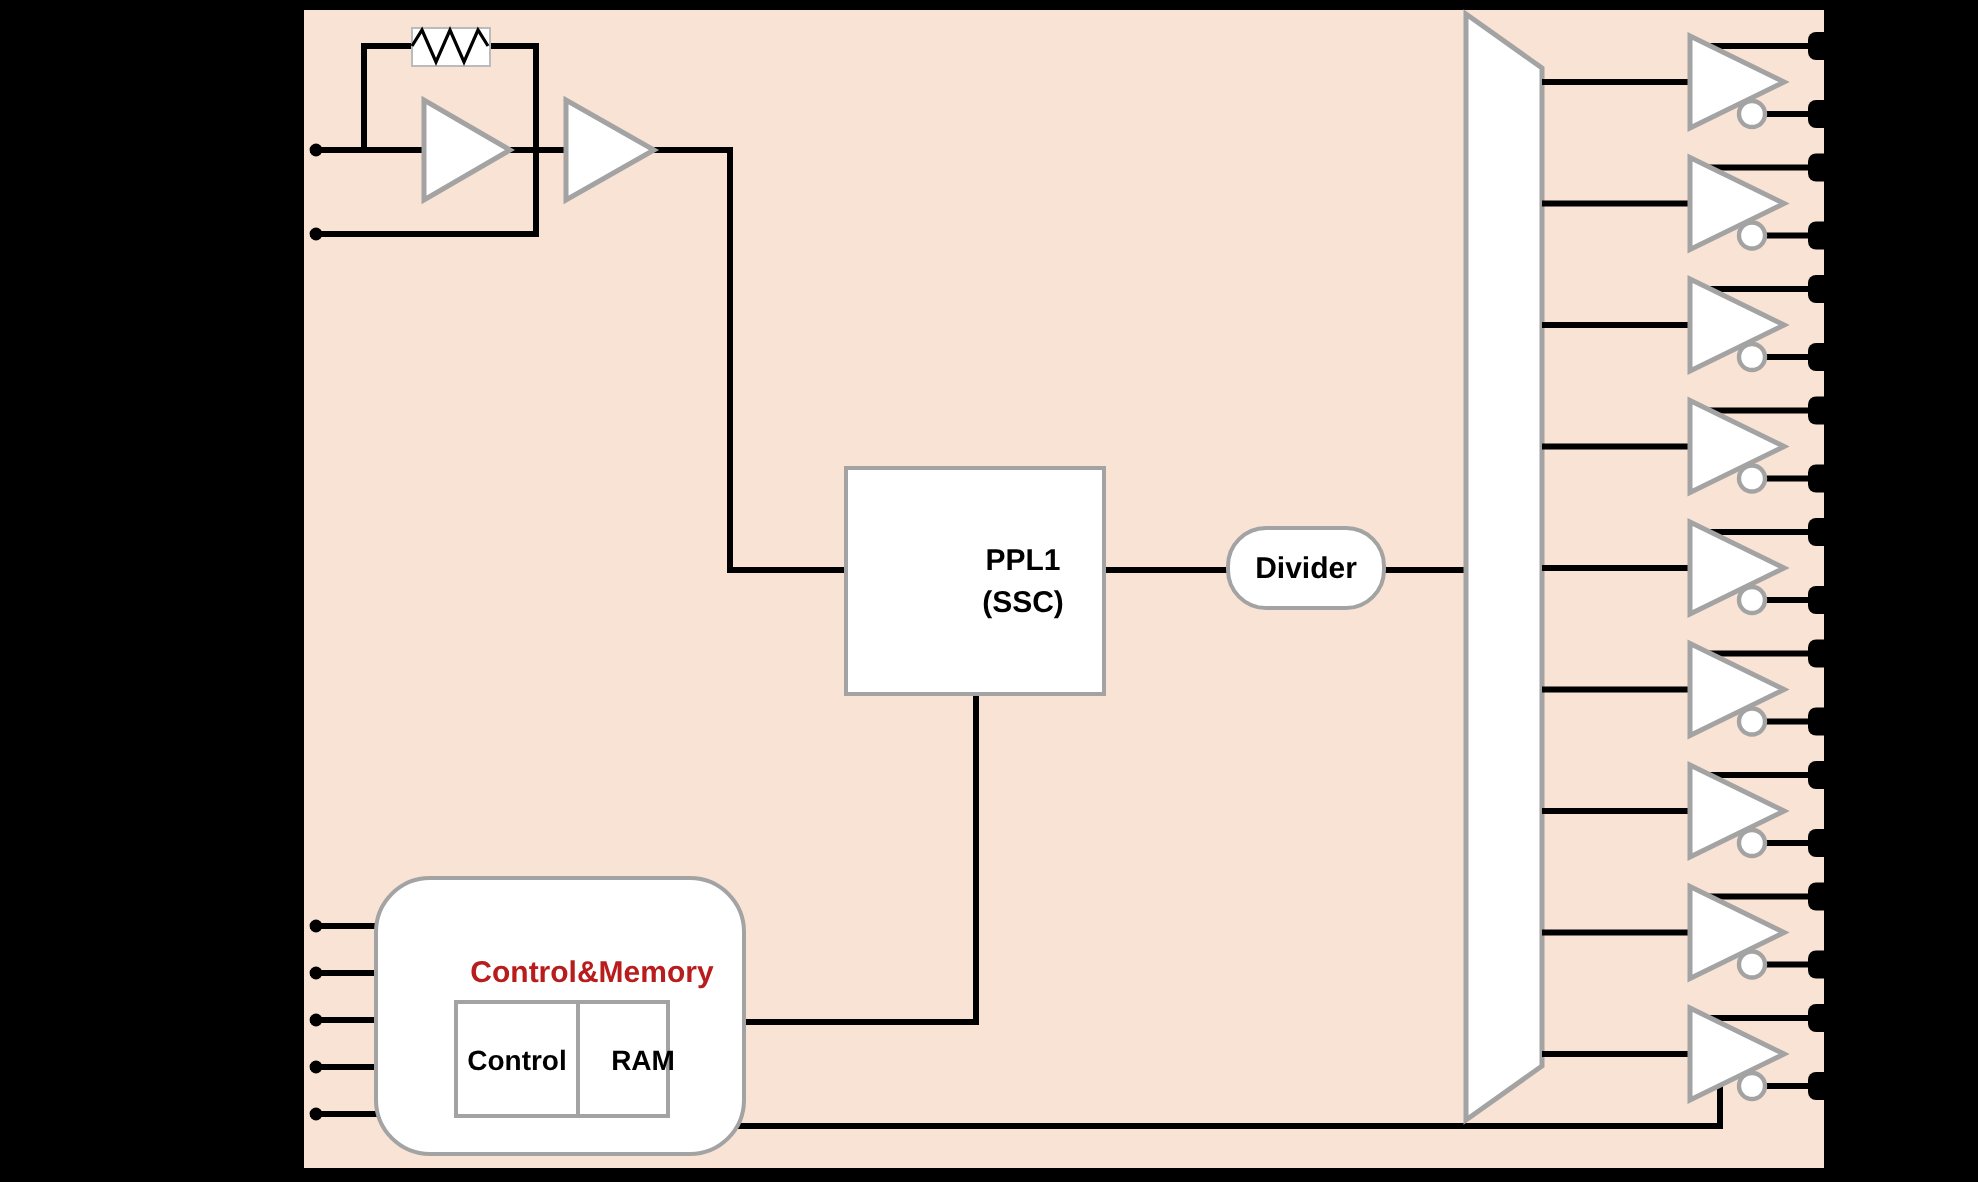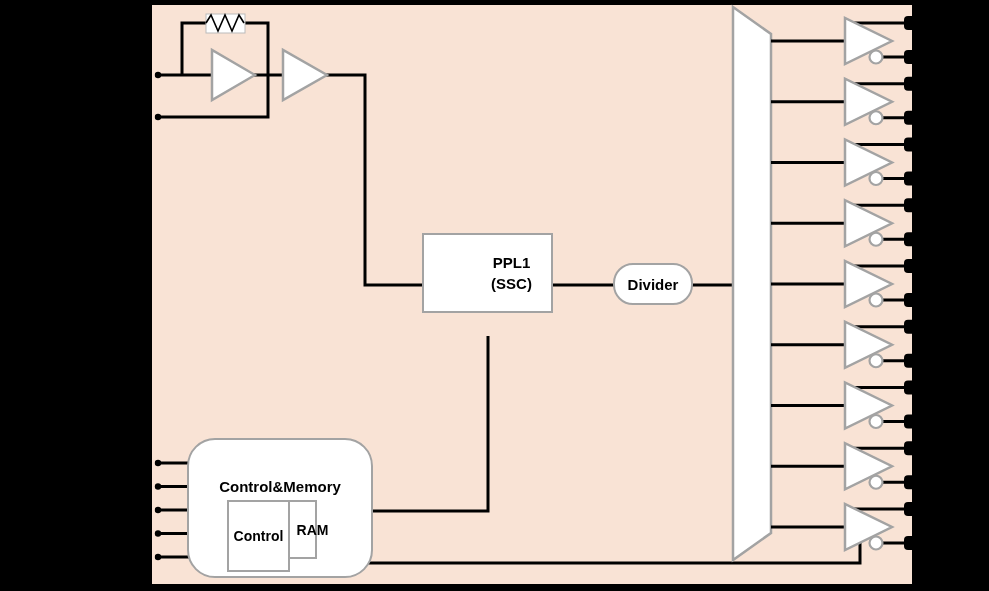--- a/index.html
+++ b/index.html
@@ -9,30 +9,30 @@
   }
   .chip{
     position:absolute;left:148px;top:1px;width:768px;height:587px;
     box-sizing:border-box;background:#f9e3d5;border:4px solid #000;
   }
   .wire-layer{position:absolute;left:0;top:0;width:989px;height:591px;}
   .block{
     position:absolute;box-sizing:border-box;background:#fff;border:2.5px solid #a3a3a3;
     color:#000;font-weight:bold;display:flex;align-items:center;justify-content:center;
   }
-  .block-pll{left:422px;top:233px;width:131px;height:80px;flex-direction:column;font-size:15px;line-height:21px;padding-left:48px;}
+  .block-pll{left:422px;top:233px;width:131px;height:115px;flex-direction:column;font-size:15px;line-height:21px;padding-left:48px;}
   .block-divider{left:613px;top:263px;width:80px;height:42px;border-radius:20px;font-size:15px;}
   .block-cm{left:187px;top:438px;width:186px;height:140px;border-radius:28px;display:block;}
-  .cm-title{position:absolute;left:0;top:38px;width:100%;text-align:center;font-size:15px;font-weight:bold;color:#000000;}
+  .cm-title{position:absolute;left:16px;top:38px;width:100%;text-align:center;font-size:15px;font-weight:bold;color:#b91c1c;}
   .cm-cell{
     position:absolute;box-sizing:border-box;background:#fff;border:2px solid #a3a3a3;
     display:flex;align-items:center;justify-content:center;font-size:14px;font-weight:bold;color:#000;
   }
-  .cm-control{left:38px;top:60px;width:63px;height:72px;}
-  .cm-ram{left:99px;top:60px;width:29px;height:59px;padding-left:20px;}
+  .cm-control{left:38px;top:60px;width:63px;height:59px;}
+  .cm-ram{left:99px;top:60px;width:47px;height:59px;padding-left:20px;}
 </style>
 </head>
 <body>
 
 <div class="stage">
 
   <div class="chip"></div>
 
   <svg id="wires" class="wire-layer" width="989" height="591" viewBox="0 0 989 591" xmlns="http://www.w3.org/2000/svg">
 

